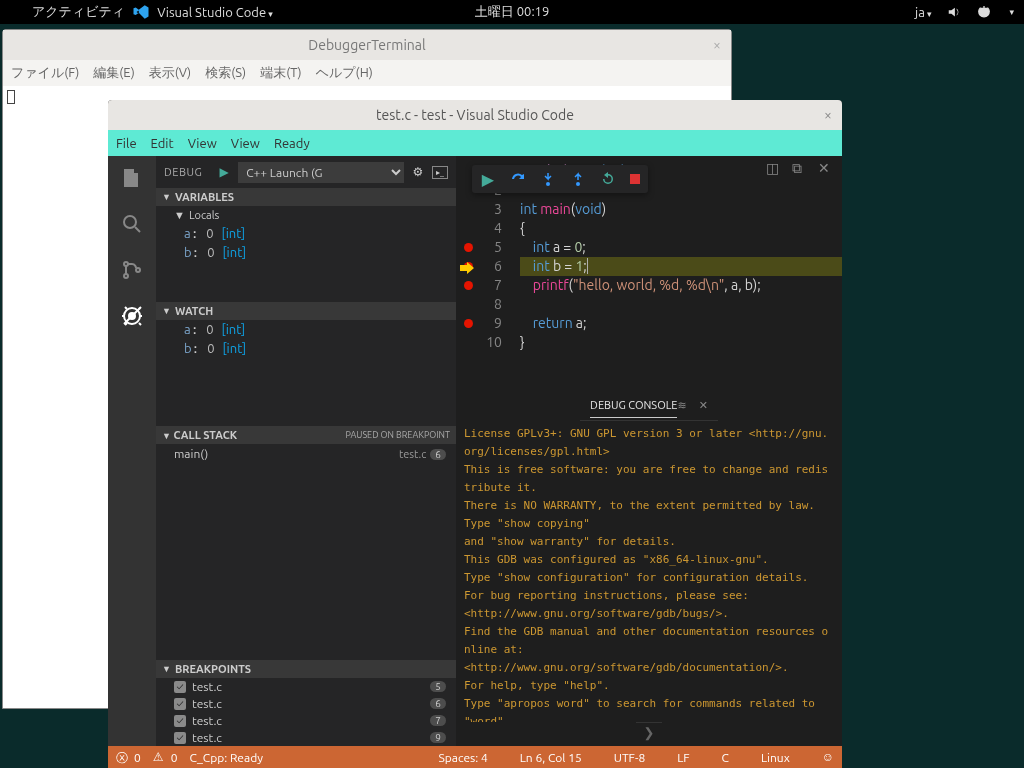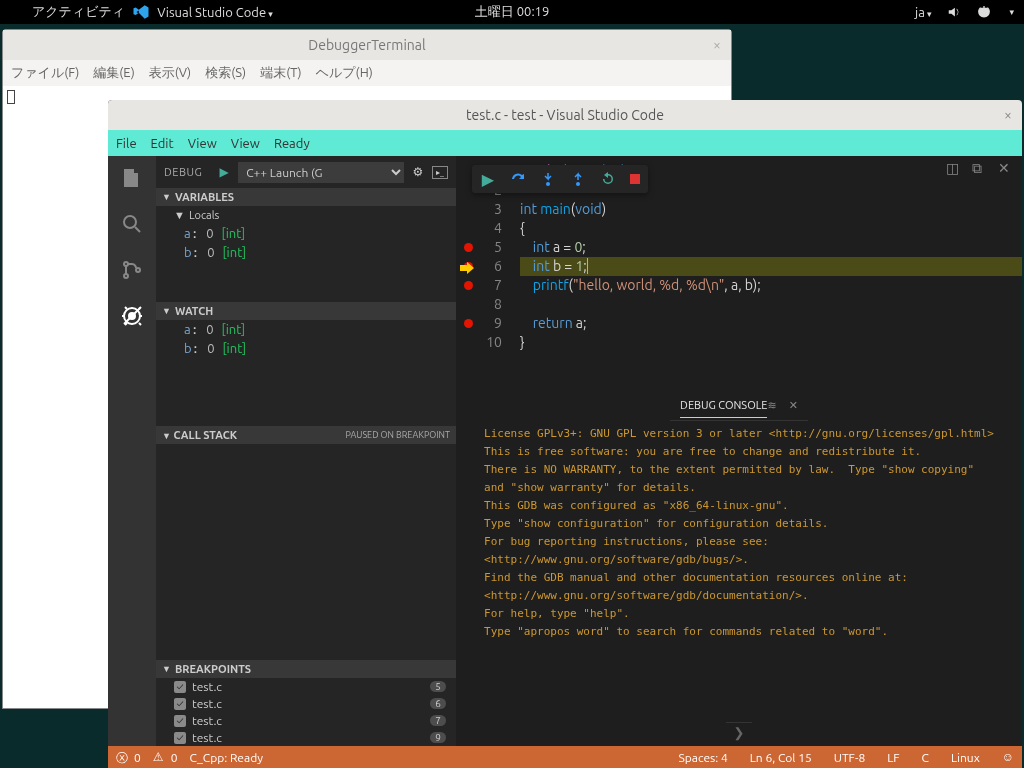--- a/index.html
+++ b/index.html
@@ -17,21 +17,21 @@
 
 
 .bgwin { position: absolute; left: 2px; top: 29px; width: 730px; height: 680px; background: #fff; border: 1px solid #888; border-radius: 4px 4px 0 0; }
 .bgwin-title { height: 30px; background: #e8e6e3; display: flex; align-items: center; justify-content: center; color: #777; font-size: 14px; position: relative; }
 .bgwin-close { position: absolute; right: 10px; top: 7px; color: #aaa; font-size: 14px; cursor: pointer; }
 .bgwin-menu { height: 26px; background: #f4f3f1; display: flex; align-items: center; gap: 14px; padding-left: 8px; color: #666; font-size: 13px; }
 .bgwin-body { background: #fff; height: calc(100% - 56px); position: relative; }
 .bgwin-body .cursor { position: absolute; left: 4px; top: 4px; width: 8px; height: 14px; border: 1px solid #444; }
 
 
-.vswin { position: absolute; left: 108px; top: 100px; width: 914px; height: 668px; background: #1e1e1e; border-radius: 4px 4px 0 0; display: flex; flex-direction: column; }
+.vswin { position: absolute; left: 108px; top: 100px; width: 734px; height: 668px; background: #1e1e1e; border-radius: 4px 4px 0 0; display: flex; flex-direction: column; }
 .vswin-title { height: 30px; background: #e8e6e3; display: flex; align-items: center; justify-content: center; color: #555; font-size: 14px; position: relative; border-radius: 4px 4px 0 0; }
 .vswin-title .close { position: absolute; right: 10px; color: #888; cursor: pointer; }
 .vswin-menu { height: 26px; background: #5eead4; display: flex; align-items: center; gap: 14px; padding-left: 8px; color: #333; font-size: 13px; }
 .vswin-body { flex: 1; display: flex; min-height: 0; }
 
 .activitybar { width: 48px; background: #333; display: flex; flex-direction: column; align-items: center; padding-top: 8px; gap: 18px; }
 .activitybar .aicon { width: 28px; height: 28px; color: #888; cursor: pointer; display:flex;align-items:center;justify-content:center;}
 .activitybar .aicon.active { color: #fff; }
 .activitybar .aicon svg { width: 24px; height: 24px; }
 
@@ -39,21 +39,21 @@
 .debug-header { height: 32px; display: flex; align-items: center; padding: 0 8px; gap: 6px; background:#252526; }
 .debug-header .lbl { color: #aaa; font-size: 11px; letter-spacing: .5px; flex:0 0 auto; }
 .debug-header .play { color: #4a9; width:16px; text-align:center; cursor:pointer; margin-left:8px;}
 .debug-header select { background: #3c3c3c; color: #ccc; border: none; font-size: 12px; padding: 3px 4px; flex:1; min-width:0;}
 .debug-header .gear { color:#ccc; cursor:pointer; width:16px; text-align:center;}
 .debug-header .cons { color:#ccc; cursor:pointer; width:16px; text-align:center; border:1px solid #888; font-size:8px; padding:1px 2px;}
 .section-hdr { background: #383838; padding: 3px 6px; font-weight: bold; font-size: 11px; display:flex; align-items:center; gap:4px; cursor:pointer;}
 .section-hdr .tw { font-size:9px; }
 .section-sub { padding: 3px 18px; font-size:11px; color:#ccc; display:flex; align-items:center; gap:4px;}
 .var-row { padding: 2px 28px; font-family: monospace; font-size: 13px; }
-.var-row .n { color:#7aa3c9; } .var-row .v { color:#bbb; } .var-row .t { color:#22c55e; }
+.var-row .n { color:#7aa3c9; } .var-row .v { color:#bbb; } .var-row .t { color:#0ea5e9; }
 .section-callstack-hdr { display:flex; justify-content:space-between; align-items:center;text-align:right; }
 .section-callstack-hdr .status { color:#aaa; font-size:9px; font-weight:normal;}
 .cs-row { padding:3px 10px 3px 18px; display:flex; justify-content:space-between; font-size:12px;}
 .cs-row .file { color:#999; font-size:11px; } .cs-row .badge { background:#4d4d4d; border-radius:8px; padding:0 5px; font-size:10px; margin-left:4px;}
 .bp-row { padding:2px 10px 2px 18px; display:flex; align-items:center; gap:6px; font-size:12px;}
 .bp-row .chk { width:12px;height:12px;background:#8a8a8a;border-radius:2px;display:inline-flex;align-items:center;justify-content:center;color:#252526;font-size:10px;}
 .bp-row .badge { background:#4d4d4d; border-radius:8px; padding:0 5px; font-size:10px; margin-left:auto;}
 .spacer { flex:1; }
 
 .editor-area { flex:1; display:flex; flex-direction:column; min-width:0; background:#1e1e1e;}
@@ -63,32 +63,32 @@
 .editor-actions { position:absolute; right:8px; top:4px; display:flex; gap:10px; color:#888; z-index:3;}
 .editor-actions .eicon { cursor:pointer; width:16px;height:16px;}
 
 .code { flex:0 0 234px; display:flex; font-family: "Consolas","Menlo",monospace; font-size:14px; position:relative; padding-top:6px;}
 .gutter { width:64px; text-align:right; color:#858585; padding-right:18px; line-height:19px; position:relative;}
 .gutter .line { height:19px; position:relative;}
 .gutter .bp { position:absolute; left:8px; top:5px; width:9px;height:9px; background:#e51400; border-radius:50%;}
 .gutter .cur { position:absolute; left:4px; top:3px; width:14px;height:12px; }
 .codecol { flex:1; line-height:19px; white-space:pre; color:#d4d4d4;}
 .codecol .hl { background:#4b4b18; display:block; }
-.kw { color:#569cd6;} .fn{color:#0ea5e9;} .str{color:#ce9178;} .num{color:#b5cea8;} .inc{color:#c586c0;} .hdr{color:#569cd6;} .ty{color:#569cd6;} .cursor-caret{border-left:1px solid #aeafad;}
+.kw { color:#569cd6;} .fn{color:#ec4899;} .str{color:#ce9178;} .num{color:#b5cea8;} .inc{color:#c586c0;} .hdr{color:#569cd6;} .ty{color:#569cd6;} .cursor-caret{border-left:1px solid #aeafad;}
 
 .panel { flex:1; display:flex; flex-direction:column; border-top:1px solid #1e1e1e; min-height:0;align-items:center;}
 .panel-hdr { height:30px; background:#1e1e1e; display:flex; align-items:center; padding:0 10px; color:#aaa; font-size:11px; border-bottom:1px solid #333;}
 .panel-hdr .tab { border-bottom:1px solid #ccc; color:#e7e7e7; padding:6px 0;}
 .panel-hdr .right { margin-left:auto; display:flex; gap:12px; color:#888;}
 .panel-body { flex:1; overflow:hidden; background:#1e1e1e; color:#cc9731; font-family:monospace; font-size:11px; line-height:18px; padding:4px 8px; white-space:pre-wrap; word-break:break-all;}
 .panel-input { height:24px; border-top:1px solid #333; color:#666; padding:2px 8px; font-size:13px;}
 
 .statusbar { height:22px; background:#cc6633; color:#fff; display:flex; align-items:center; font-size:12px; padding:0 8px; gap:12px;}
 .statusbar .grp { display:flex; align-items:center; gap:4px;}
-.statusbar .right { margin-left:auto; display:flex; gap:22px; align-items:center;}
+.statusbar .right { margin-left:auto; display:flex; gap:32px; align-items:center;}
 .statusbar .sicon { width:14px;height:14px; display:inline-block;}
 </style>
 </head>
 <body>
 
 <div class="topbar">
   <div class="left">
     <span>アクティビティ</span>
     <span class="vsicon">
       <svg viewBox="0 0 24 24">
@@ -198,20 +198,26 @@
         </div>
       <div id="watch">
           <div class="var-row"><span class="n">a</span>: <span class="v">0</span> <span class="t">[int]</span></div>
           <div class="var-row"><span class="n">b</span>: <span class="v">0</span> <span class="t">[int]</span></div>
         </div>
       <div style="height:68px"></div>
       <div class="section-hdr section-callstack-hdr">
         <span><span class="tw">▼</span> <span>CALL STACK</span></span>
         <span class="status">PAUSED ON BREAKPOINT</span>
       </div>
+      <div id="callstack">
+          <div class="cs-row">
+            <span>main()</span>
+            <span><span class="file">test.c</span><span class="badge">6</span></span>
+          </div>
+        </div>
       <div class="spacer"></div>
       <div class="section-hdr">
           <span class="tw">▼</span>
           <span>BREAKPOINTS</span>
         </div>
       <div id="bps">
           <div class="bp-row">
             <span class="chk">✓</span>
             <span>test.c</span>
             <span class="badge">5</span>

